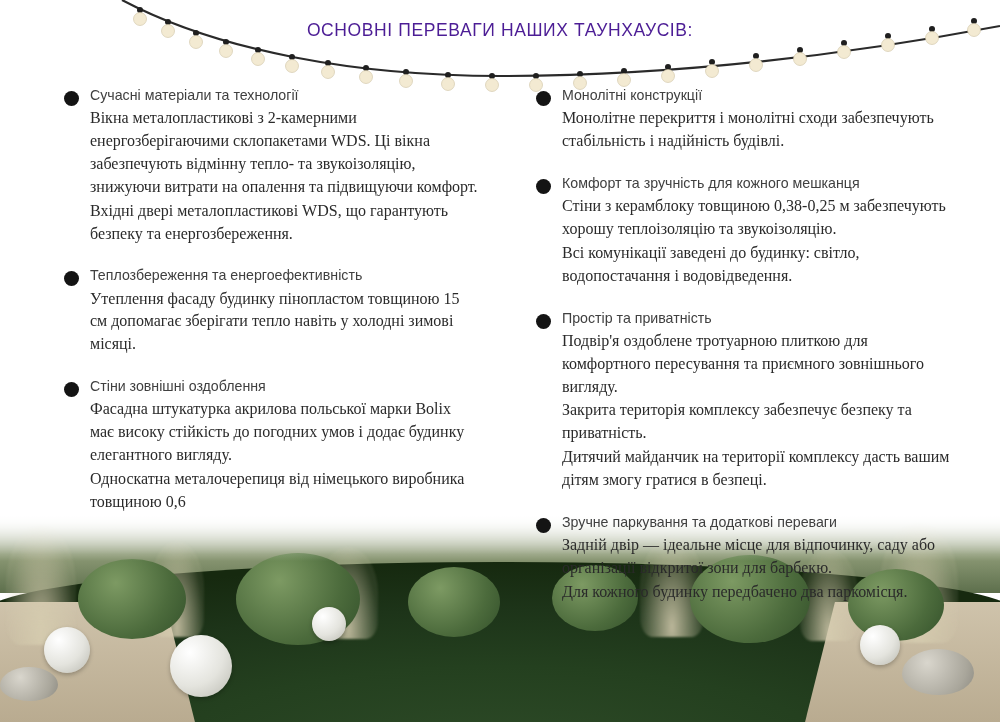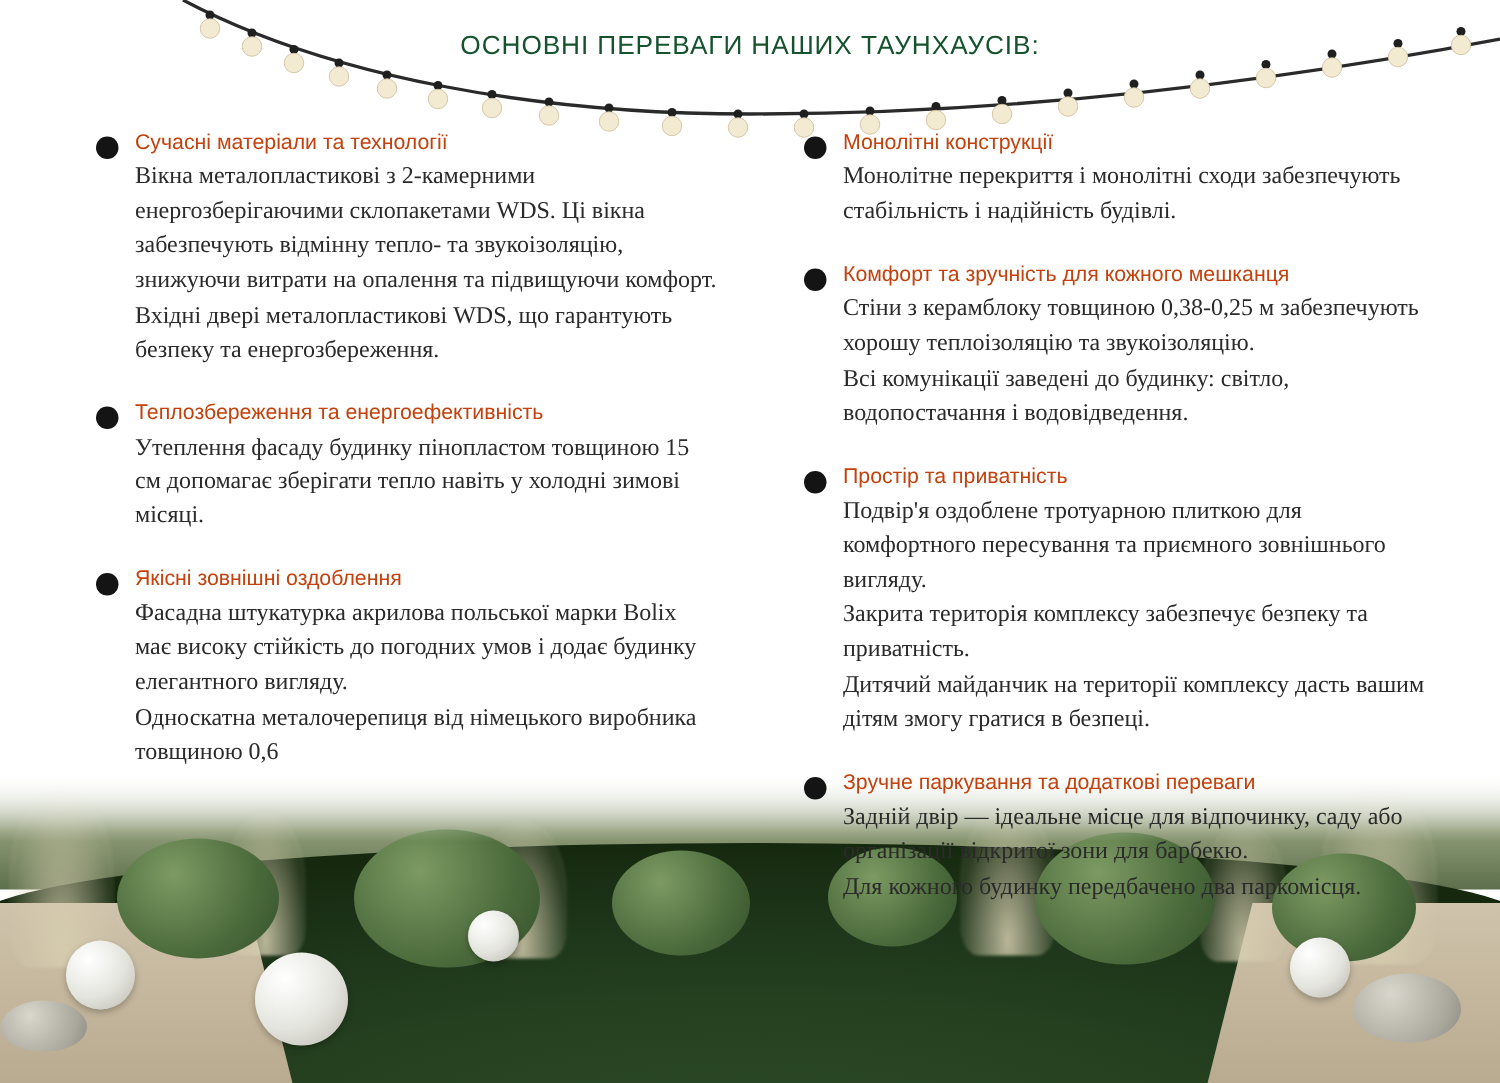--- a/index.html
+++ b/index.html
@@ -90,21 +90,21 @@
   
   .title {
     position: absolute;
     top: 20px;
     left: 0; right: 0;
     text-align: center;
     z-index: 3;
     font-family: "Liberation Sans", sans-serif;
     font-size: 17.5px;
     letter-spacing: 0.6px;
-    color: #14532d;
+    color: #4c1d95;
   }
 
   .columns {
     position: absolute;
     top: 86px;
     left: 64px;
     width: 886px;
     display: flex;
     gap: 58px;
     z-index: 3;
@@ -122,21 +122,21 @@
     height: 15px;
     border-radius: 50%;
     background: #141414;
     margin: 5px 11px 0 0;
   }
   .btext { flex: 1 1 auto; }
   .bhead {
     font-family: "Liberation Sans", sans-serif;
     font-size: 14.2px;
     line-height: 1.35;
-    color: #c2410c;
+    color: #404040;
     margin-bottom: 2px;
   }
   .bpara {
     font-family: "Liberation Serif", serif;
     font-size: 16px;
     line-height: 1.43;
     color: #2a2a2a;
     margin: 0 0 1px 0;
   }
 </style>
@@ -245,21 +245,21 @@
       <div class="bullet"></div>
       <div class="btext">
         <div class="bhead">Теплозбереження та енергоефективність</div>
         <p class="bpara">Утеплення фасаду будинку пінопластом товщиною 15 см допомагає зберігати тепло навіть у холодні зимові місяці.</p>
       </div>
     </div>
 
     <div class="block">
       <div class="bullet"></div>
       <div class="btext">
-        <div class="bhead">Якісні зовнішні оздоблення</div>
+        <div class="bhead">Стіни зовнішні оздоблення</div>
         <p class="bpara">Фасадна штукатурка акрилова польської марки Bolix має високу стійкість до погодних умов і додає будинку елегантного вигляду.</p>
         <p class="bpara">Односкатна металочерепиця від німецького виробника товщиною 0,6</p>
       </div>
     </div>
 
   </div>
 
   <div class="col">
 
     <div class="block">

